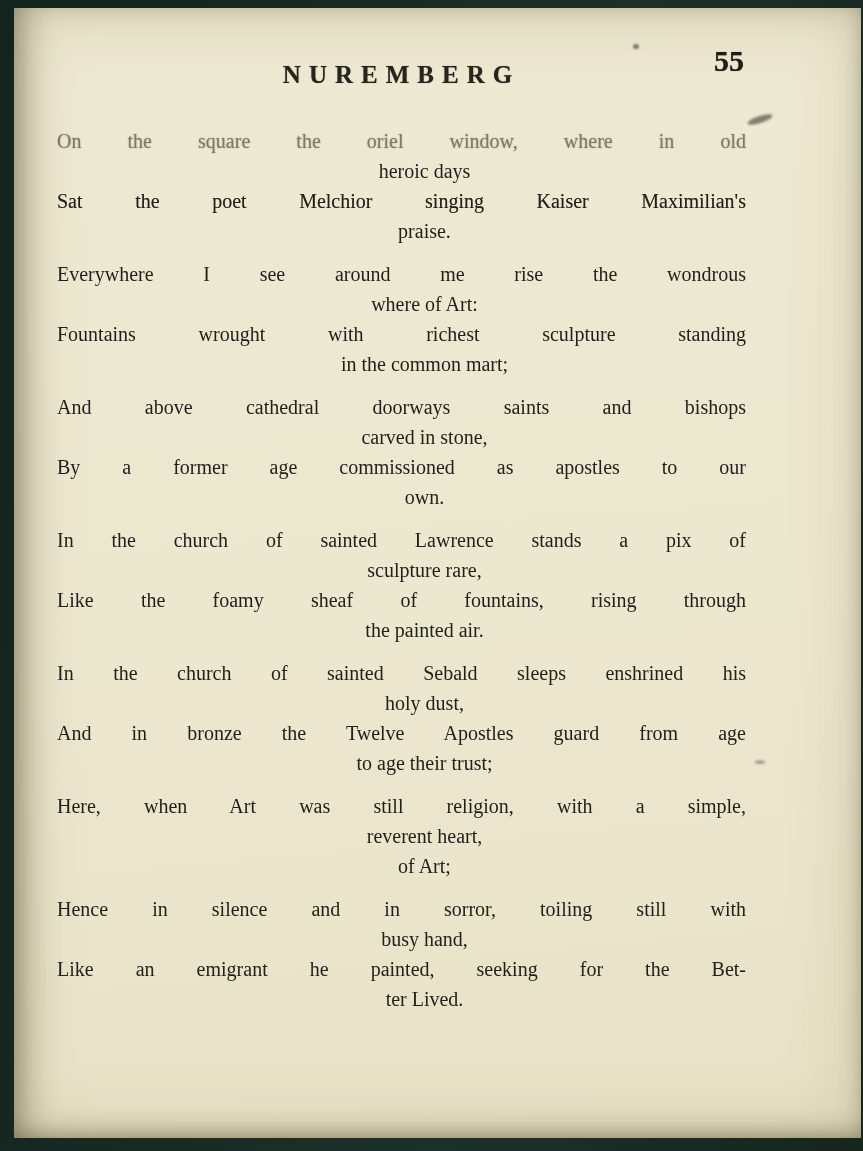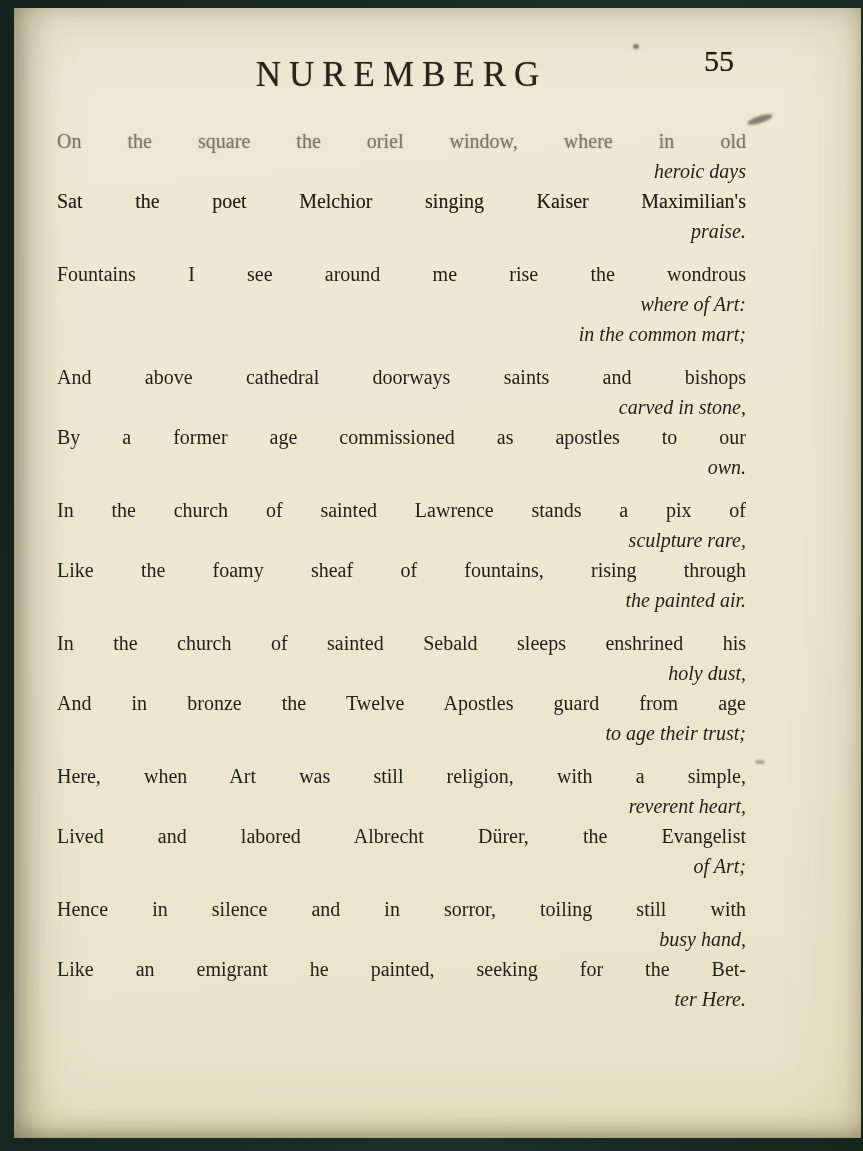--- a/index.html
+++ b/index.html
@@ -34,54 +34,53 @@
   }
 
   .header {
     position: relative;
     height: 34px;
     margin-bottom: 34px;
   }
 
   .title {
     text-align: center;
-    font-size: 35px;
+    font-size: 25px;
     line-height: 34px;
-    font-weight: 400;
+    font-weight: 700;
     letter-spacing: 8px;
     color: #26241d;
     text-shadow: 0 0 1px rgba(40, 38, 28, 0.55);
   }
 
   .page-number {
     position: absolute;
-    right: 12px;
+    right: 2px;
     top: -14px;
     font-size: 30px;
-    font-weight: 400;
+    font-weight: 700;
     color: #1d1c16;
     text-shadow: 0 0 1px rgba(30, 28, 20, 0.6);
     text-align: center;
   }
 
   .poem { font-size: 20px; line-height: 30px; }
 
   .stanza { margin-bottom: 13px; }
 
   .line-main {
     text-align: justify;
     text-align-last: justify;
     word-spacing: 2px;
     white-space: normal;
   }
 
   .line-cont {
     padding-left: 46px;
-    text-align: right;
-    font-style: italic;
+    text-align: center;
   }
 
   .faded {
     color: #56523f;
     opacity: 0.72;
     text-shadow: 0 0 1.5px rgba(120, 112, 80, 0.9);
   }
 
   .semi-faded { text-shadow: 0 0 0.5px rgba(60, 56, 40, 0.5); }
 
@@ -115,22 +114,23 @@
       <div class="poem">
 
         <div class="stanza">
           <div class="line-main faded">On the square the oriel window, where in old</div>
           <div class="line-cont">heroic days</div>
           <div class="line-main semi-faded">Sat the poet Melchior singing Kaiser Maximilian's</div>
           <div class="line-cont">praise.</div>
         </div>
 
         <div class="stanza">
-          <div class="line-main">Fountains I see around me rise the wondrous</div>
+          <div class="line-main">Everywhere I see around me rise the wondrous</div>
           <div class="line-cont">where of Art:</div>
+          <div class="line-main">Fountains wrought with richest sculpture standing</div>
           <div class="line-cont">in the common mart;</div>
         </div>
 
         <div class="stanza">
           <div class="line-main">And above cathedral doorways saints and bishops</div>
           <div class="line-cont">carved in stone,</div>
           <div class="line-main">By a former age commissioned as apostles to our</div>
           <div class="line-cont">own.</div>
         </div>
 
@@ -144,27 +144,26 @@
         <div class="stanza">
           <div class="line-main">In the church of sainted Sebald sleeps enshrined his</div>
           <div class="line-cont">holy dust,</div>
           <div class="line-main">And in bronze the Twelve Apostles guard from age</div>
           <div class="line-cont">to age their trust;</div>
         </div>
 
         <div class="stanza">
           <div class="line-main">Here, when Art was still religion, with a simple,</div>
           <div class="line-cont">reverent heart,</div>
-          <div class="line-main">Lived and labored Albrecht Dürer, the Evangelist</div>
           <div class="line-cont">of Art;</div>
         </div>
 
         <div class="stanza">
           <div class="line-main">Hence in silence and in sorror, toiling still with</div>
           <div class="line-cont">busy hand,</div>
           <div class="line-main">Like an emigrant he painted, seeking for the Bet-</div>
-          <div class="line-cont">ter Here.</div>
+          <div class="line-cont">ter Lived.</div>
         </div>
 
       </div>
     </div>
   </div>
 </div>
 
 </body></html>

